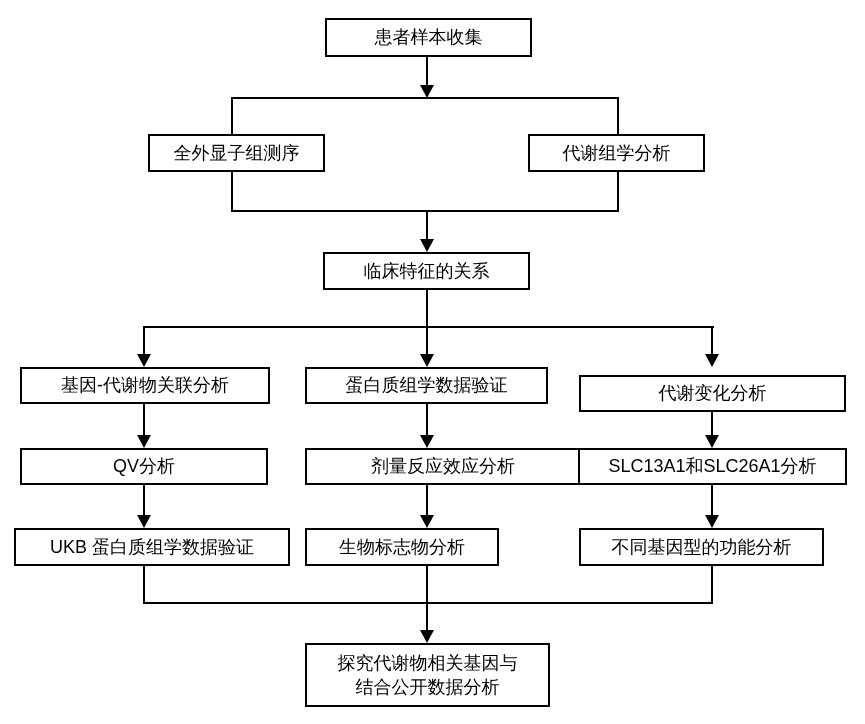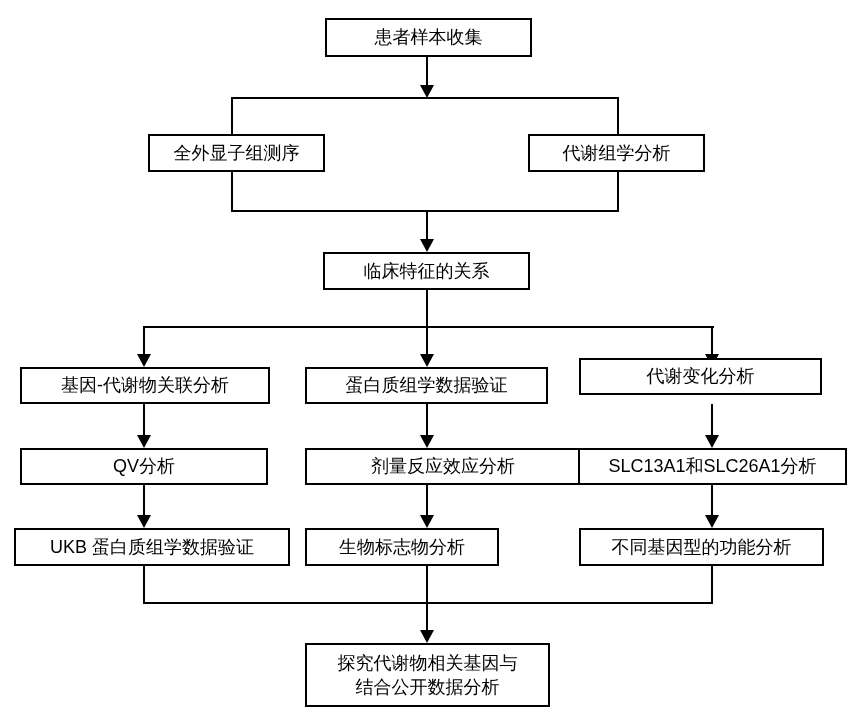--- a/index.html
+++ b/index.html
@@ -111,21 +111,21 @@
   </div>
 
   <div class="box" style="left:20px;top:367px;width:250px;height:37px">
     <span>基因-代谢物关联分析</span>
   </div>
 
   <div class="box" style="left:305px;top:367px;width:243px;height:37px">
     <span>蛋白质组学数据验证</span>
   </div>
 
-  <div class="box" style="left:579px;top:358px;width:243px;height:37px">
+  <div class="box" style="left:579px;top:375px;width:267px;height:37px">
     <span>代谢变化分析</span>
   </div>
 
   <div class="box" style="left:20px;top:448px;width:248px;height:37px">
     <span>QV分析</span>
   </div>
 
   <div class="box" style="left:305px;top:448px;width:276px;height:37px">
     <span>剂量反应效应分析</span>
   </div>

